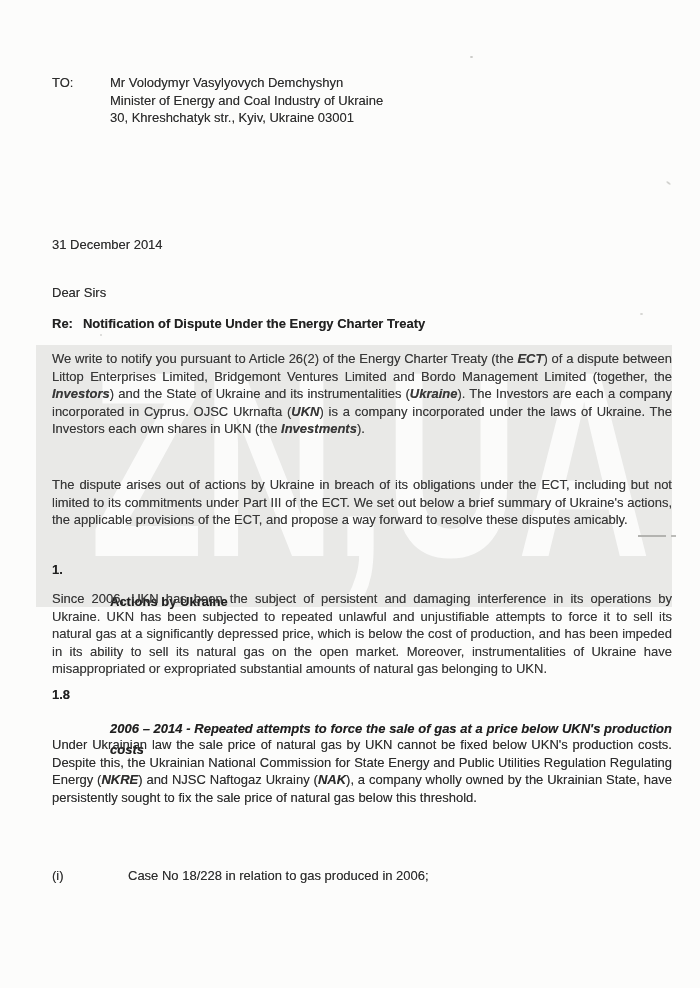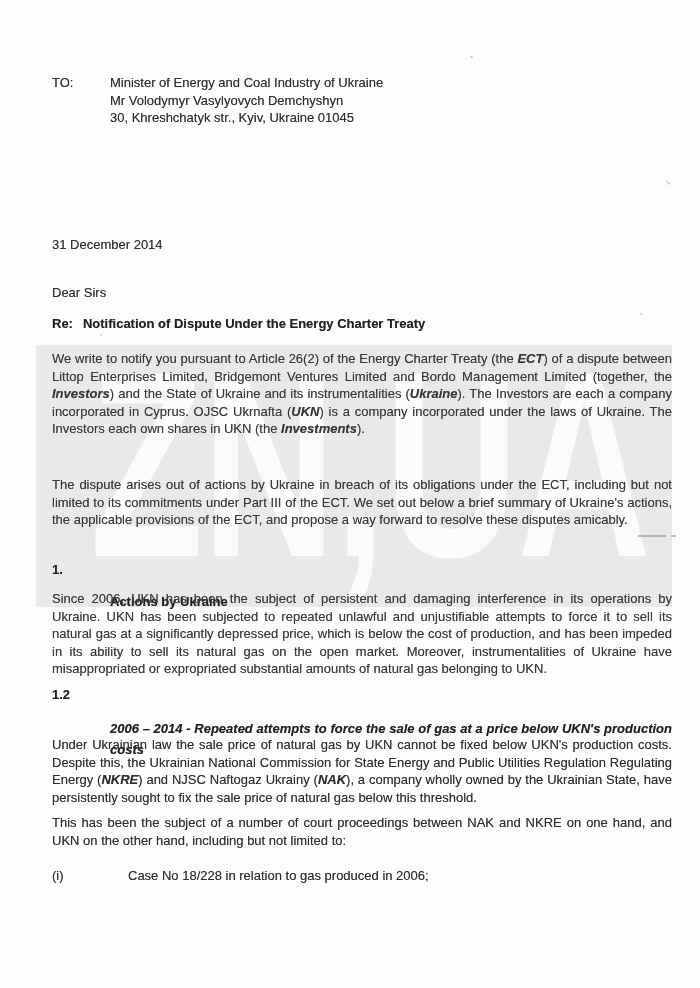--- a/index.html
+++ b/index.html
@@ -83,23 +83,23 @@
 
   <div class="speck s1"></div>
   <div class="speck s2"></div>
   <div class="speck s3"></div>
   <div class="speck s4"></div>
   <div class="speck s5"></div>
 
   <div class="blk to-block dark" style="top:74px">
     <span class="to-label">TO:</span>
     <div>
+      <div>Mr Volodymyr Vasylyovych Demchyshyn</div>
       <div>Minister of Energy and Coal Industry of Ukraine</div>
-      <div>Mr Volodymyr Vasylyovych Demchyshyn</div>
-      <div>30, Khreshchatyk str., Kyiv, Ukraine 01045</div>
+      <div>30, Khreshchatyk str., Kyiv, Ukraine 03001</div>
     </div>
   </div>
 
   <div class="blk dark" style="top:236px">31 December 2014</div>
 
   <div class="blk subject" style="top:315px">
     <span class="subj-label">Re:</span><span>Notification of Dispute Under the Energy Charter Treaty</span>
   </div>
 
   <div class="blk dark" style="top:284px">Dear Sirs</div>
@@ -108,25 +108,24 @@
   <p class="blk para" style="top:476px"><span>The dispute arises out of actions by Ukraine in breach of its obligations under the ECT, including but not limited to its commitments under Part III of the ECT. We set out below a brief summary of Ukraine's actions, the applicable provisions of the ECT, and propose a way forward to resolve these disputes amicably.</span></p>
 
   <div class="blk heading" style="top:561px">
     <span class="h-num">1.</span>
     <span class="h-title">Actions by Ukraine</span>
   </div>
 
   <p class="blk para" style="top:590px"><span>Since 2006, UKN has been the subject of persistent and damaging interference in its operations by Ukraine. UKN has been subjected to repeated unlawful and unjustifiable attempts to force it to sell its natural gas at a significantly depressed price, which is below the cost of production, and has been impeded in its ability to sell its natural gas on the open market. Moreover, instrumentalities of Ukraine have misappropriated or expropriated substantial amounts of natural gas belonging to UKN.</span></p>
 
   <div class="blk heading heading-wrap" style="top:686px">
-    <span class="h-num">1.2</span>
+    <span class="h-num">1.8</span>
     <span class="h-title">2006 – 2014 - Repeated attempts to force the sale of gas at a price below UKN's production costs</span>
   </div>
 
   <p class="blk para dark" style="top:736px"><span>Under Ukrainian law the sale price of natural gas by UKN cannot be fixed below UKN's production costs. Despite this, the Ukrainian National Commission for State Energy and Public Utilities Regulation Regulating Energy (</span><span class="bi">NKRE</span><span>) and NJSC Naftogaz Ukrainy (</span><span class="bi">NAK</span><span>), a company wholly owned by the Ukrainian State, have persistently sought to fix the sale price of natural gas below this threshold.</span></p>
-  <p class="blk para dark" style="top:814px"><span>This has been the subject of a number of court proceedings between NAK and NKRE on one hand, and UKN on the other hand, including but not limited to:</span></p>
 
   <div class="blk case-row dark" style="top:867px">
     <span class="marker">(i)</span>
     <span>Case No 18/228 in relation to gas produced in 2006;</span>
   </div>
 
 </div>
 
 </body></html>

